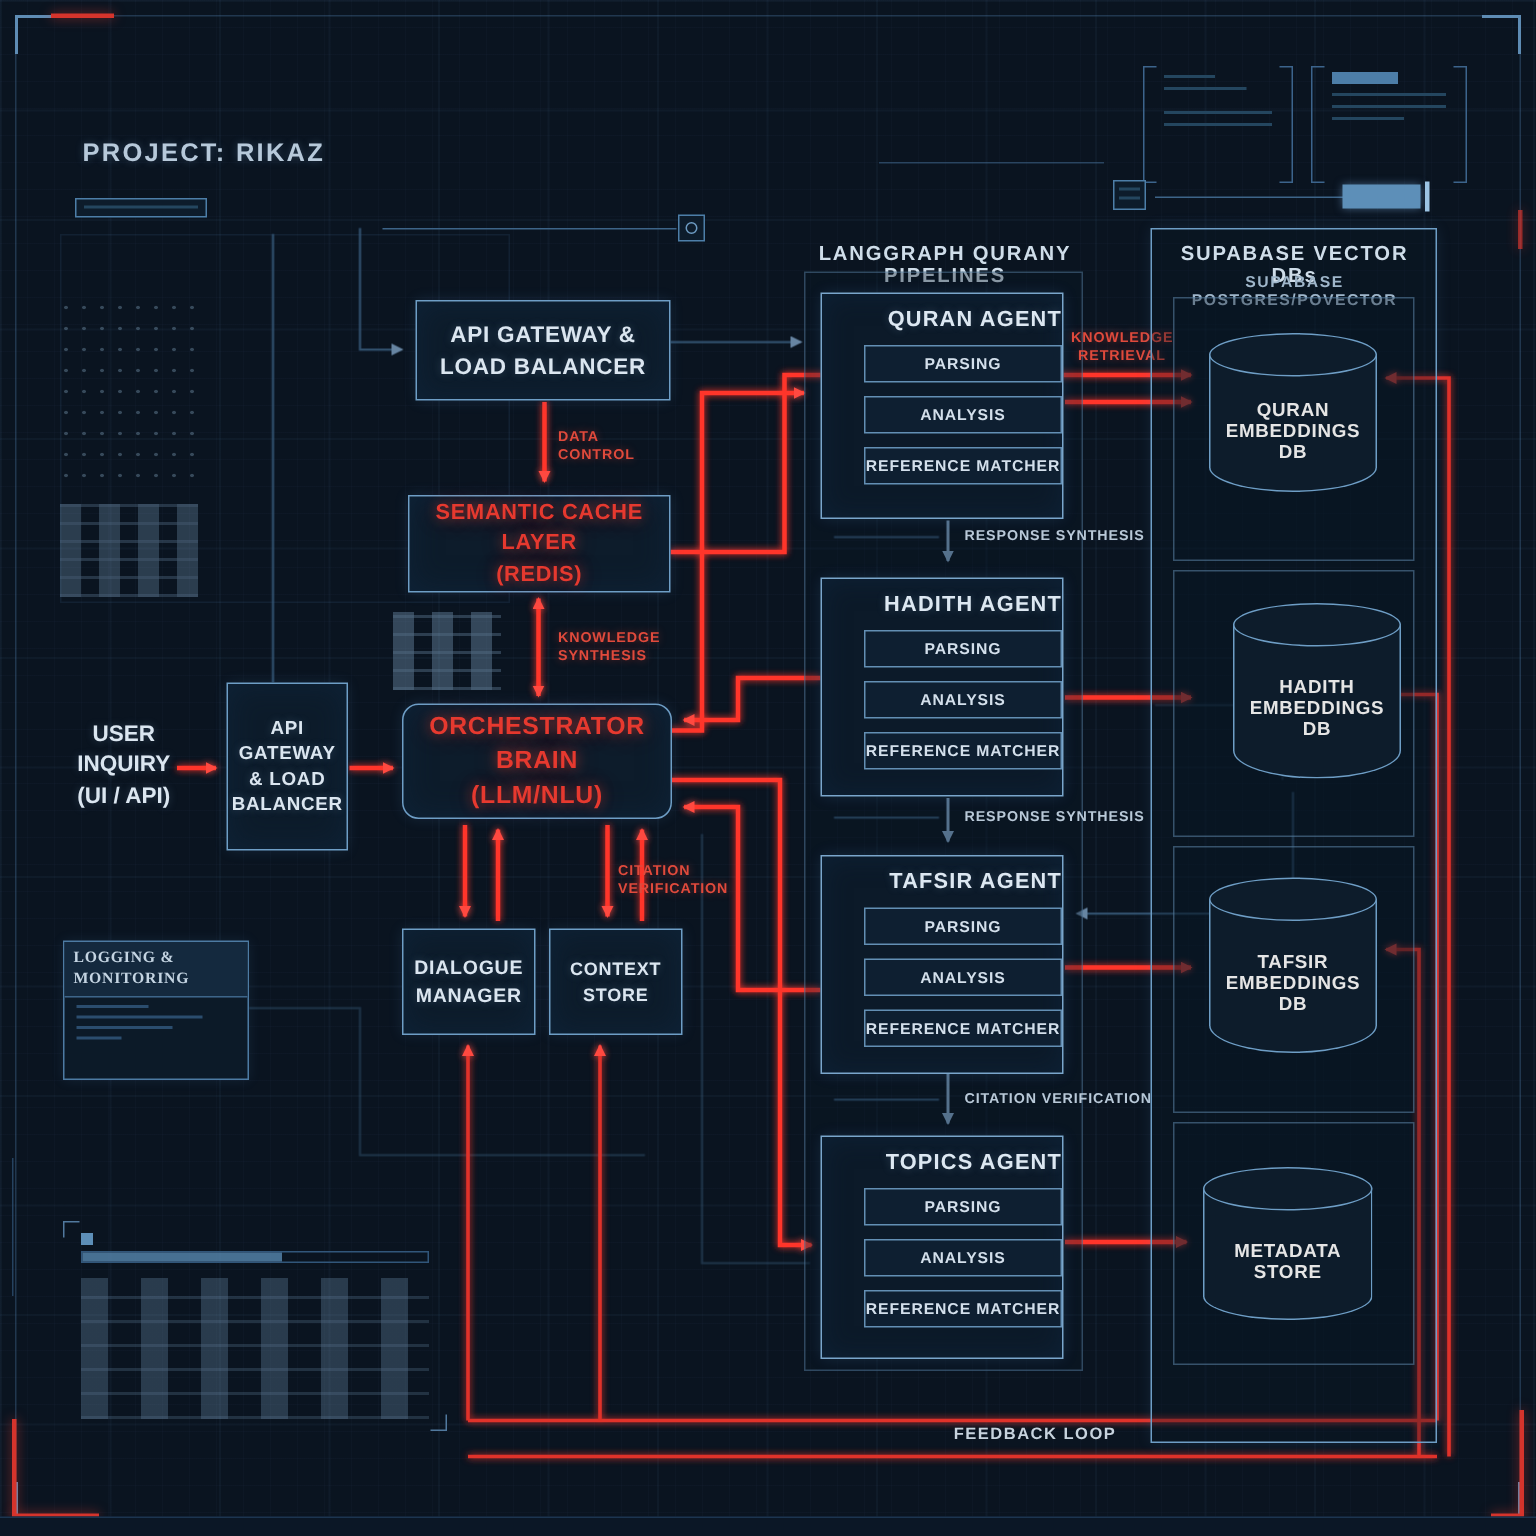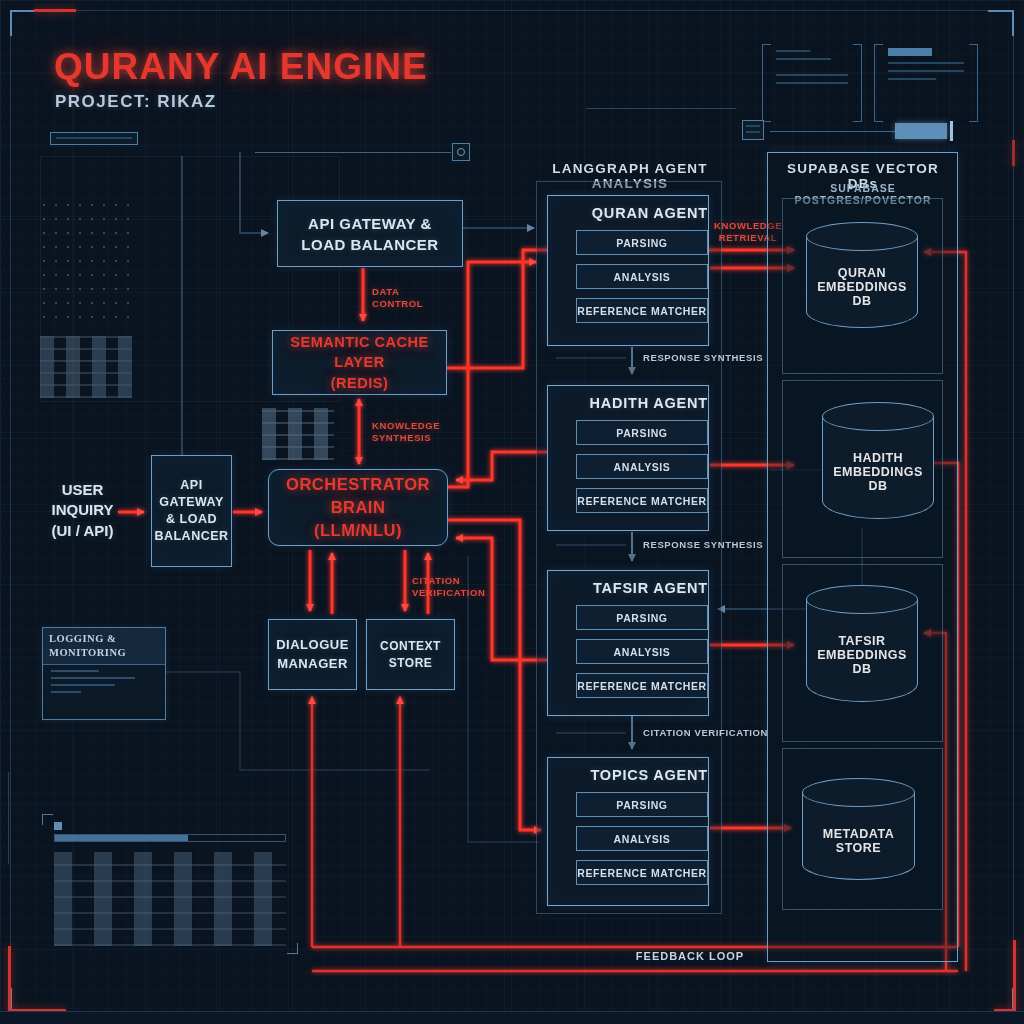--- a/index.html
+++ b/index.html
@@ -140,21 +140,20 @@
   <div class="corner c-tr"></div>
   <div class="corner c-bl"></div>
   <div class="corner c-br"></div>
   <div class="redmark" style="left:34px;top:9px;width:42px;height:3px;"></div>
   <div class="redmark" style="left:8px;bottom:12px;width:3px;height:66px;"></div>
   <div class="redmark" style="left:8px;bottom:12px;width:58px;height:3px;"></div>
   <div class="redmark" style="right:8px;bottom:12px;width:3px;height:72px;"></div>
   <div class="redmark" style="right:8px;bottom:12px;width:22px;height:3px;"></div>
   <div class="redmark" style="right:9px;top:140px;width:3px;height:26px;opacity:.7;"></div>
 
-  <div class="title">QURANY AI ENGINE</div>
   <div class="subtitle">PROJECT: RIKAZ</div>
 
   <div class="bracketbox" style="left:762px;top:44px;width:100px;height:78px;">
     <div class="mline" style="width:34px;"></div>
     <div class="mline" style="width:55px;"></div>
     <div class="mline" style="margin-top:14px;"></div>
     <div class="mline"></div>
   </div>
   <div class="bracketbox" style="left:874px;top:44px;width:104px;height:78px;">
     <div class="mtag"></div>
@@ -255,21 +254,21 @@
   </svg>
 
   <div class="freetext pre t-light" style="left:25px;top:480px;width:115px;font-size:15px;line-height:1.35;">USER
 INQUIRY
 (UI / API)</div>
   <div class="box pre t-light" style="left:151px;top:455px;width:81px;height:112px;font-size:12.5px;line-height:1.35;">API
 GATEWAY
 &amp; LOAD
 BALANCER</div>
 
-  <div class="box pre t-light" style="left:277px;top:200px;width:186px;height:67px;font-size:15px;line-height:1.4;">API GATEWAY &amp;
+  <div class="box pre t-light" style="left:277px;top:200px;width:170px;height:67px;font-size:15px;line-height:1.4;">API GATEWAY &amp;
 LOAD BALANCER</div>
   <div class="edge-label el-red pre" style="left:372px;top:286px;">DATA
 CONTROL</div>
 
   <div class="box pre t-red" style="left:272px;top:330px;width:175px;height:65px;font-size:14.5px;line-height:1.4;">SEMANTIC CACHE LAYER
 (REDIS)</div>
   <div class="edge-label el-red pre" style="left:372px;top:420px;">KNOWLEDGE
 SYNTHESIS</div>
 
   <div class="box pre t-red" style="left:268px;top:469px;width:180px;height:77px;font-size:16.5px;line-height:1.4;border-radius:11px;">ORCHESTRATOR BRAIN
@@ -284,21 +283,21 @@
 
   <div class="logpanel">
     <div class="hd pre">LOGGING &amp;
 MONITORING</div>
     <div class="microrow" style="width:48px;"></div>
     <div class="microrow" style="width:84px;"></div>
     <div class="microrow" style="width:64px;"></div>
     <div class="microrow" style="width:30px;"></div>
   </div>
 
-  <div class="col-header" style="left:527px;top:161px;width:206px;">LANGGRAPH AGENT ANALYSIS</div>
+  <div class="col-header" style="left:527px;top:161px;width:206px;">LANGGRAPH QURANY PIPELINES</div>
   <div class="col-outline" style="left:536px;top:181px;width:186px;height:733px;"></div>
 
   <div class="agent" style="top:195px;height:151px;">
     <div class="agent-title">QURAN AGENT</div>
     <div class="step">PARSING</div>
     <div class="step">ANALYSIS</div>
     <div class="step">REFERENCE MATCHER</div>
   </div>
   <div class="edge-label el-light" style="left:643px;top:352px;">RESPONSE SYNTHESIS</div>
 

